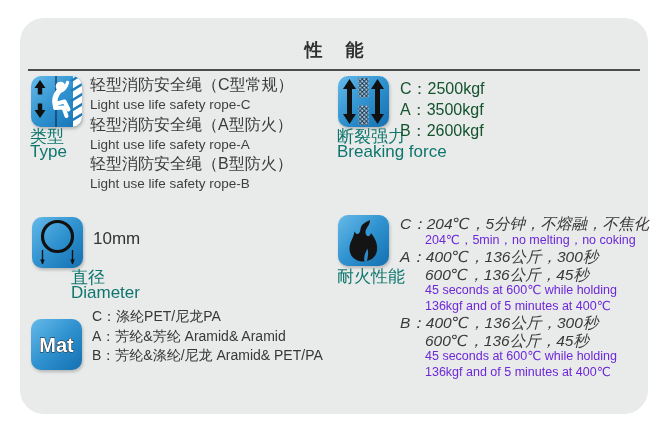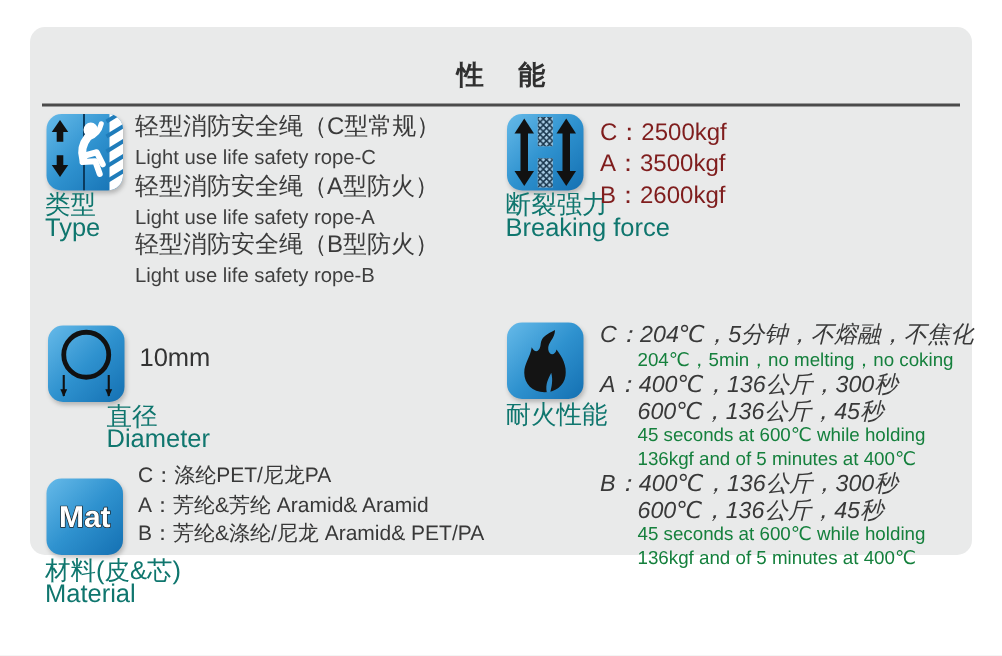--- a/index.html
+++ b/index.html
@@ -3,41 +3,41 @@
 <meta charset="utf-8">
 <style>
   html,body{margin:0;padding:0;}
   body{
     width:668px;height:437px;background:#ffffff;position:relative;overflow:hidden;
     font-family:"Liberation Sans","DejaVu Sans",sans-serif;
     -webkit-font-smoothing:antialiased;
   }
   .stage{position:absolute;left:0;top:0;width:668px;height:437px;}
   .card{
-    position:absolute;left:20px;top:18px;width:628px;height:352px;
-    background:#e9eaea;border-radius:10px;
+    position:absolute;left:20px;top:18px;width:628px;height:396px;
+    background:#e9eaea;border-radius:24px;
   }
   .title{
     position:absolute;left:0;top:20px;width:100%;text-align:center;
     font-size:18px;font-weight:600;letter-spacing:9px;color:#303030;text-indent:9px;
   }
   .title-rule{
     position:absolute;left:8px;right:8px;top:51px;height:2px;background:#4b4b4b;
   }
   .icon{position:absolute;width:53px;height:53px;filter:drop-shadow(1.5px 2px 1.5px rgba(0,0,0,0.22));}
   .icon svg{display:block;}
   .iconlabel{position:absolute;font-size:17px;line-height:14.5px;color:#0f766e;white-space:nowrap;}
   .textblock{position:absolute;white-space:nowrap;color:#3c3c3c;}
   .t-zh{font-size:16px;line-height:20px;color:#3a3a3a;font-weight:500;}
   .t-en{font-size:13.5px;line-height:19.5px;color:#3f3f3f;}
-  .bf-val{font-size:16px;line-height:21px;color:#7f1d1d;font-weight:500;}
+  .bf-val{font-size:16px;line-height:21px;color:#14532d;font-weight:500;}
   .dia-val{font-size:17px;color:#333;font-weight:500;}
   .mat-val{font-size:14px;line-height:19.5px;color:#383838;font-weight:500;}
   .fl-zh{font-size:15.5px;line-height:17.5px;color:#393939;font-weight:500;font-style:italic;}
-  .fl-en{font-size:12.5px;line-height:15.5px;color:#15803d;}
+  .fl-en{font-size:12.5px;line-height:15.5px;color:#6d28d9;}
   .ind{padding-left:25px;}
 </style>
 </head>
 <body>
 
 <svg width="0" height="0" style="position:absolute" aria-hidden="true">
   <defs>
     <linearGradient id="iconGrad" x1="0" y1="0" x2="1" y2="1">
       <stop offset="0" stop-color="#66bae9"></stop>
       <stop offset="0.5" stop-color="#2f92cf"></stop>
@@ -171,24 +171,20 @@
       <div class="fl-en ind">45 seconds at 600℃ while holding</div>
       <div class="fl-en ind">136kgf and of 5 minutes at 400℃</div>
     </div>
 
     <div class="icon" style="left:10px;top:300px;">
       <svg width="53" height="53" viewBox="0 0 53 53">
         <rect x="1" y="1" width="51" height="51" rx="10" fill="url(#iconGrad)"></rect>
         <text x="26.5" y="33.5" text-anchor="middle" font-family="Liberation Sans, DejaVu Sans, sans-serif" font-size="20" font-weight="bold" fill="#ffffff" stroke="#1c1c1c" stroke-width="0.9" paint-order="stroke">Mat</text>
       </svg>
     </div>
-    <div class="iconlabel" style="left:10px;top:356px;">
-      <div>材料(皮&amp;芯)</div>
-      <div>Material</div>
-    </div>
     <div class="textblock" style="left:72px;top:289px;">
       <div class="mat-val">C：涤纶PET/尼龙PA</div>
       <div class="mat-val">A：芳纶&amp;芳纶 Aramid&amp; Aramid</div>
       <div class="mat-val">B：芳纶&amp;涤纶/尼龙 Aramid&amp; PET/PA</div>
     </div>
 
   </div>
 </div>
 
 </body></html>

